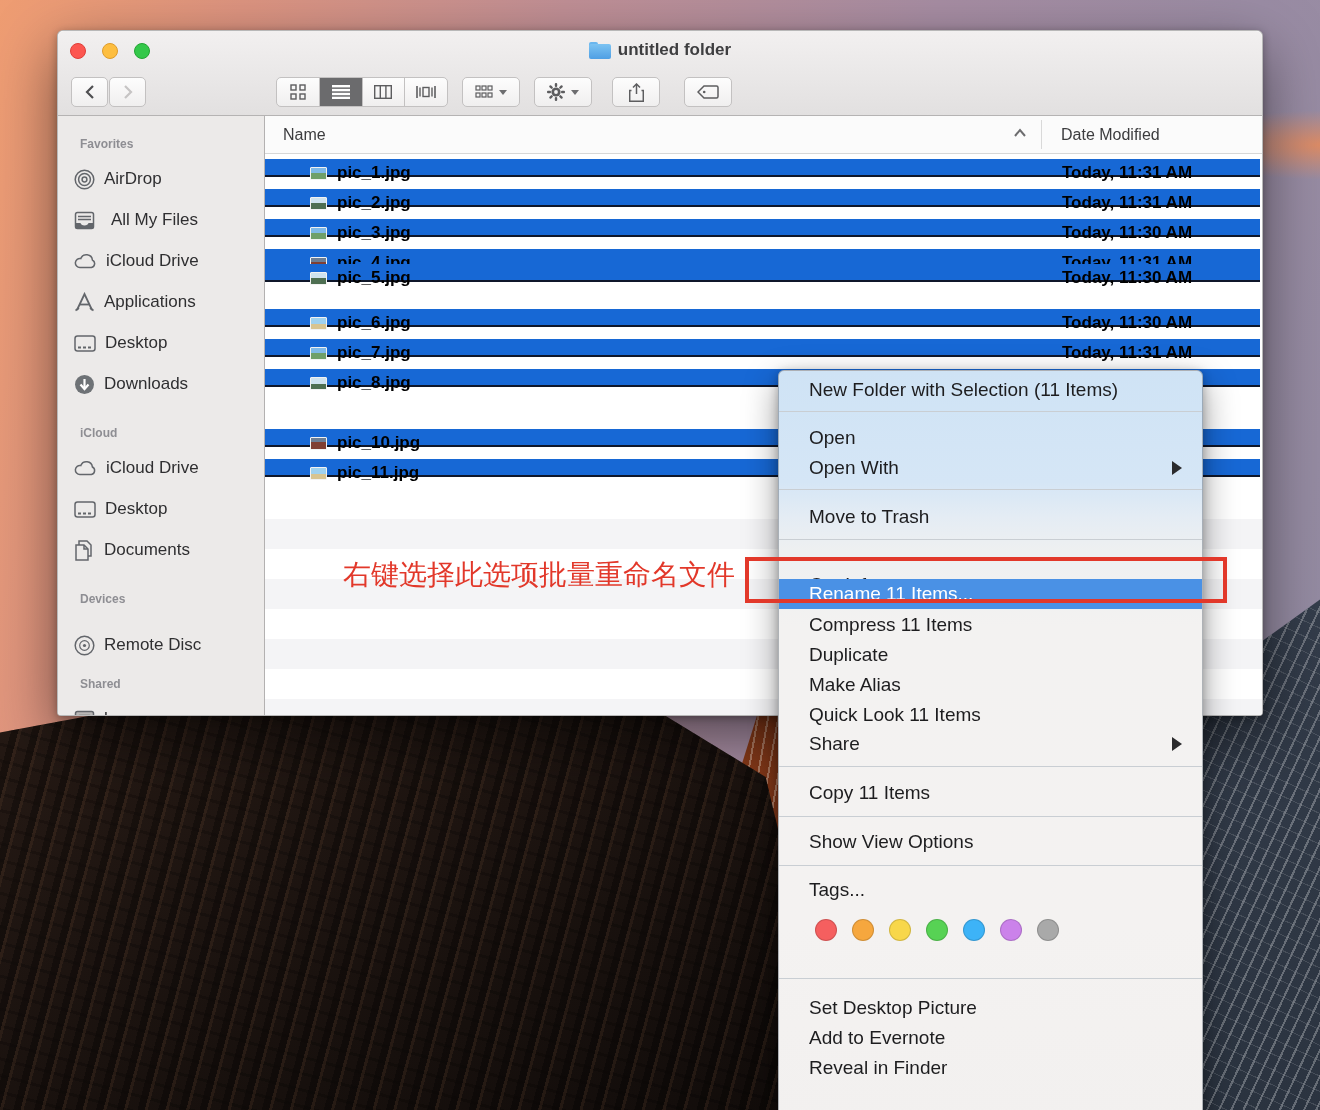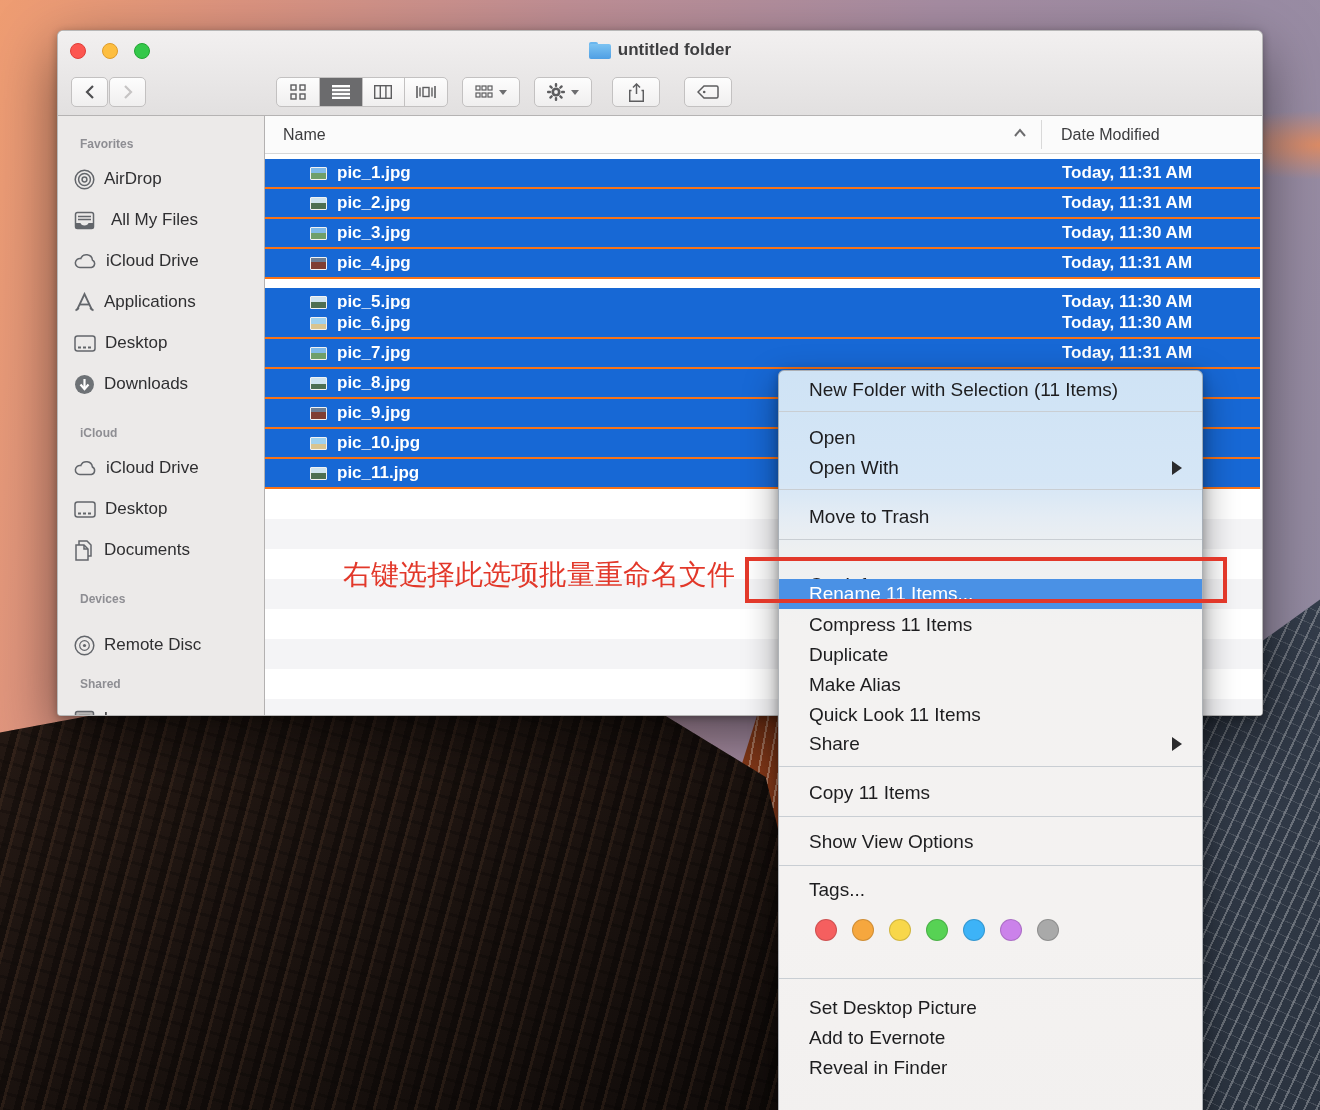--- a/index.html
+++ b/index.html
@@ -75,22 +75,22 @@
   .sb-item .lbl{font-size:17px;color:#2f2f31;white-space:nowrap;}
   .sb-item svg{flex:0 0 auto;}
 
   
   .content{position:absolute;left:207px;top:85px;right:0;bottom:0;background:#fff;}
   .list-header{position:absolute;left:0;top:0;right:0;height:38px;background:#fbfbfb;border-bottom:1px solid #d7d7d7;}
   .list-header .hname{position:absolute;left:18px;top:0;height:38px;line-height:38px;font-size:16px;color:#3c3c3e;}
   .list-header .hdate{position:absolute;left:796px;top:0;height:38px;line-height:38px;font-size:16px;color:#3c3c3e;}
   .hdiv{position:absolute;left:776px;top:4px;bottom:4px;width:1px;background:#d9d9d9;}
   .sortchev{position:absolute;left:748px;top:12px;}
-  .file-row{position:absolute;left:0;right:2px;height:30px;background:var(--selection-blue);
-    border-bottom:2px solid #f97316;color:#ffffff;}
+  .file-row{position:absolute;left:0;right:2px;height:18px;background:var(--selection-blue);
+    border-bottom:2px solid #0f172a;color:#000000;}
   .thumb{position:absolute;left:45px;top:8px;width:17px;height:13px;border:1px solid #f2f2f2;border-radius:1px;
     background:linear-gradient(#9fd1ef 0 55%,#d8c490 55% 100%);}
   .file-row:nth-child(2n) .thumb{background:linear-gradient(#7fb9e8 0 45%,#6f9f6a 45% 100%);}
   .file-row:nth-child(3n) .thumb{background:linear-gradient(#cfe3ef 0 50%,#4e6f52 50% 100%);}
   .file-row:nth-child(5n) .thumb{background:linear-gradient(#6c7f96 0 40%,#803f33 40% 100%);}
   .fname{position:absolute;left:72px;top:0;height:28px;line-height:28px;font-size:17px;font-weight:700;}
   .fdate{position:absolute;left:797px;top:0;height:28px;line-height:28px;font-size:17px;font-weight:700;}
   .stripe{position:absolute;left:0;right:0;height:30px;}
   .stripe.g{background:#f4f4f6;}
   .stripe.w{background:#ffffff;}
@@ -354,43 +354,38 @@
     <div class="file-row" style="top:103px;">
         <span class="thumb"></span>
         <span class="fname">pic_3.jpg</span>
         <span class="fdate">Today, 11:30 AM</span>
       </div>
     <div class="file-row" style="top:133px;">
         <span class="thumb"></span>
         <span class="fname">pic_4.jpg</span>
         <span class="fdate">Today, 11:31 AM</span>
       </div>
-    <div class="file-row" style="top:172px;text-decoration:underline;">
+    <div class="file-row" style="top:148px;text-decoration:underline;">
         <span class="thumb"></span>
         <span class="fname">pic_5.jpg</span>
         <span class="fdate">Today, 11:30 AM</span>
       </div>
     <div class="file-row" style="top:193px;">
         <span class="thumb"></span>
         <span class="fname">pic_6.jpg</span>
         <span class="fdate">Today, 11:30 AM</span>
       </div>
     <div class="file-row" style="top:223px;">
         <span class="thumb"></span>
         <span class="fname">pic_7.jpg</span>
         <span class="fdate">Today, 11:31 AM</span>
       </div>
     <div class="file-row" style="top:253px;">
         <span class="thumb"></span>
         <span class="fname">pic_8.jpg</span>
-        <span class="fdate"></span>
-      </div>
-    <div class="file-row" style="top:283px;">
-        <span class="thumb"></span>
-        <span class="fname">pic_9.jpg</span>
         <span class="fdate"></span>
       </div>
     <div class="file-row" style="top:313px;">
         <span class="thumb"></span>
         <span class="fname">pic_10.jpg</span>
         <span class="fdate"></span>
       </div>
     <div class="file-row" style="top:343px;">
         <span class="thumb"></span>
         <span class="fname">pic_11.jpg</span>

